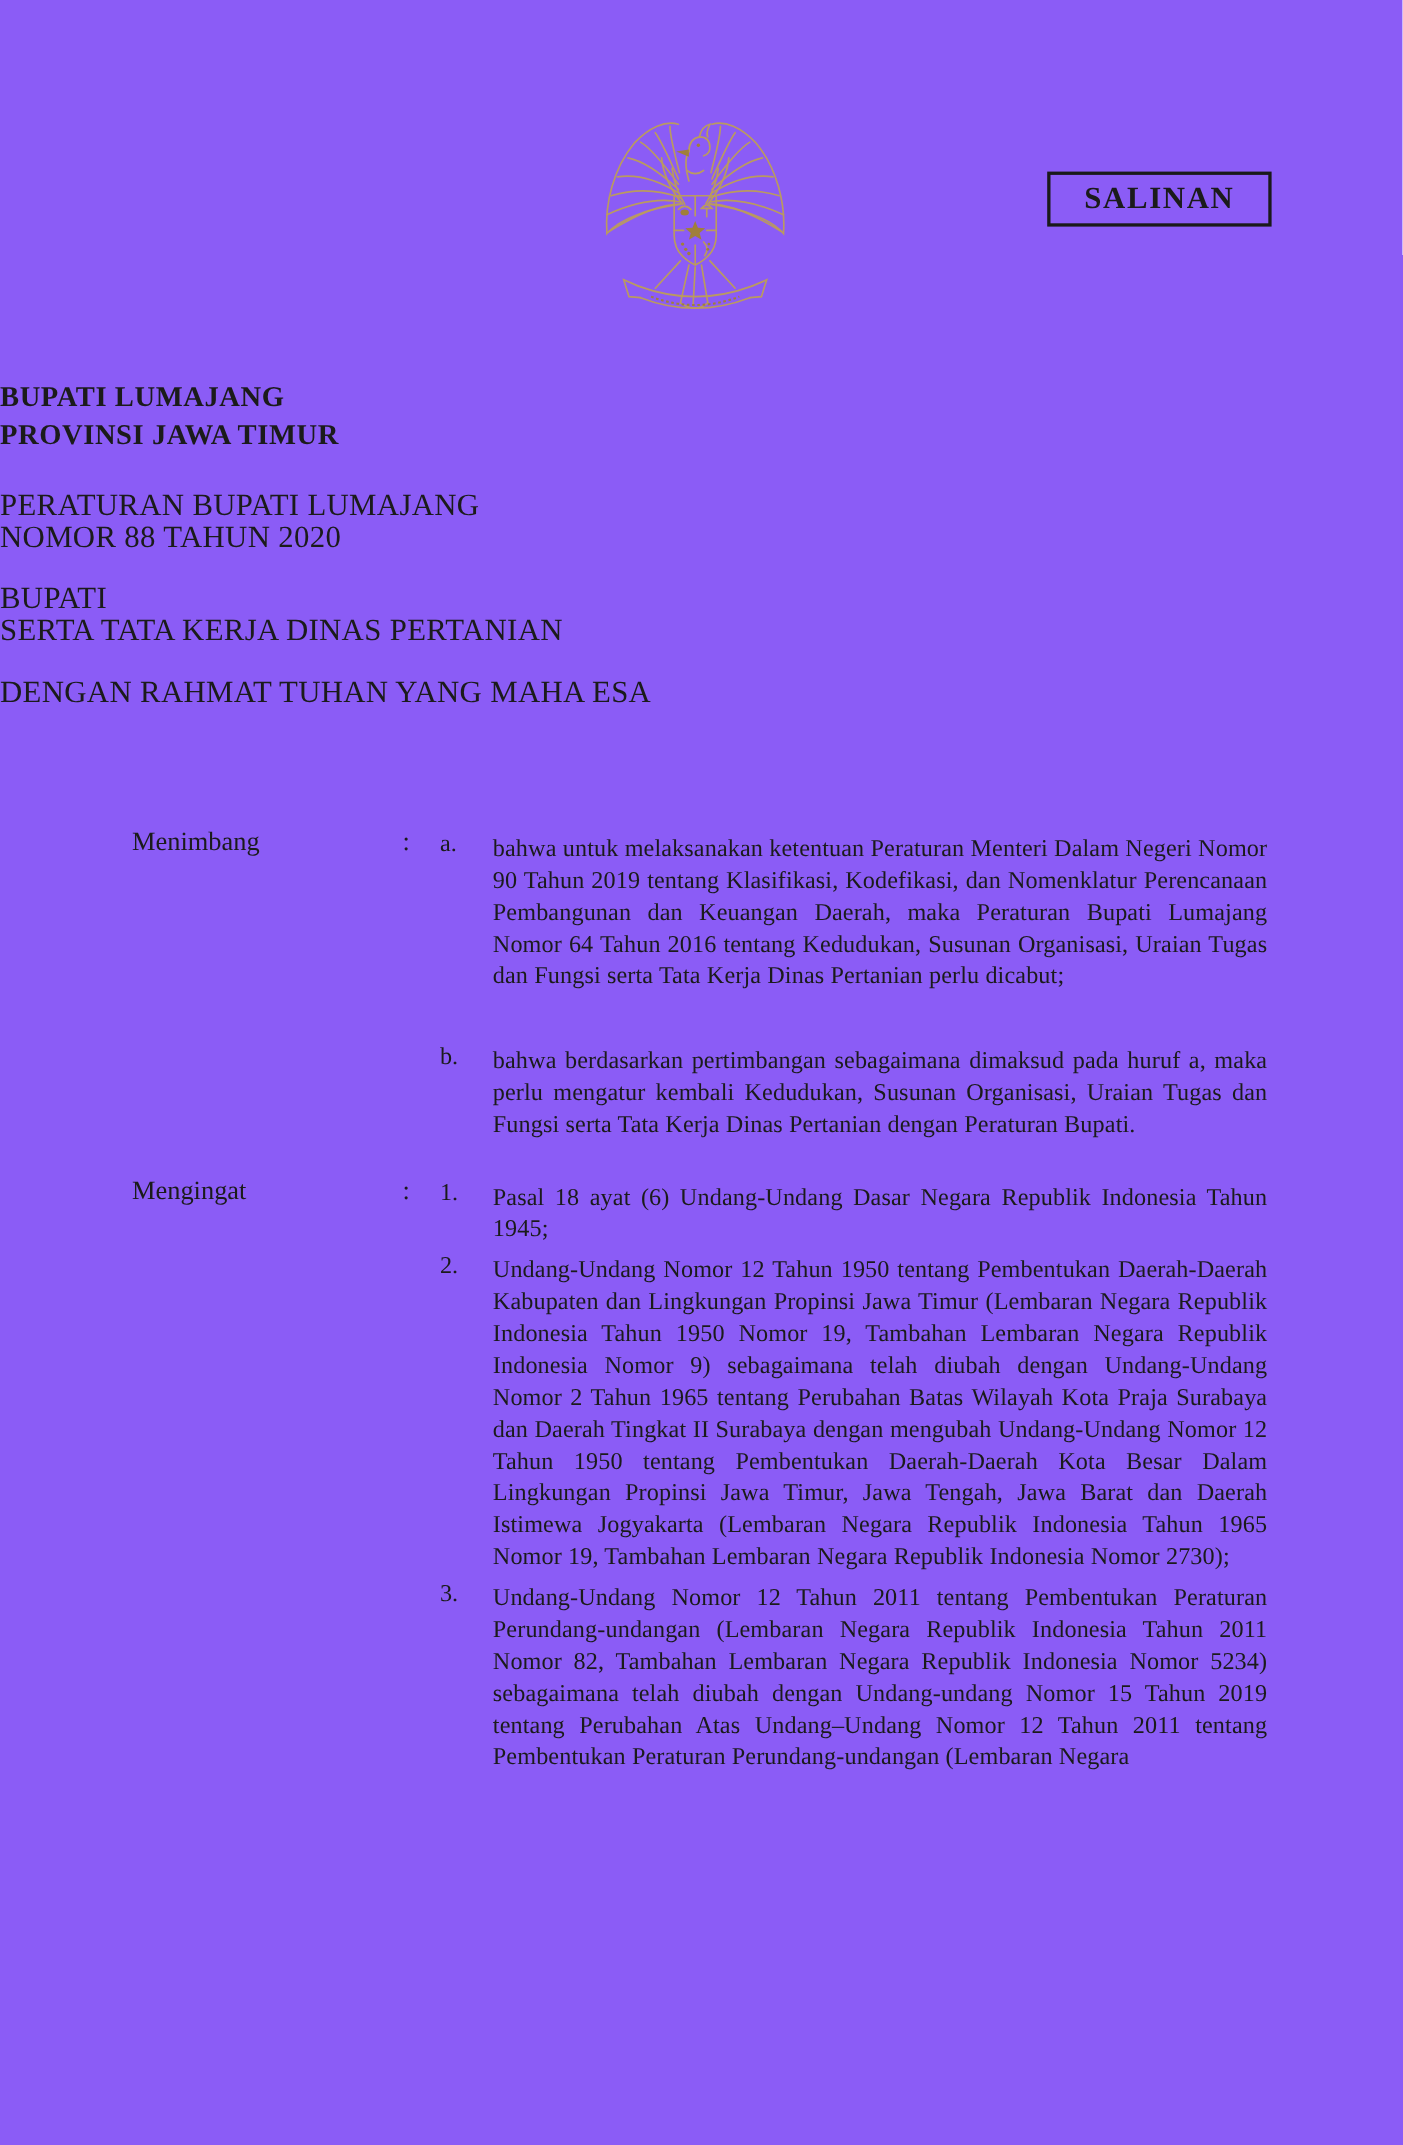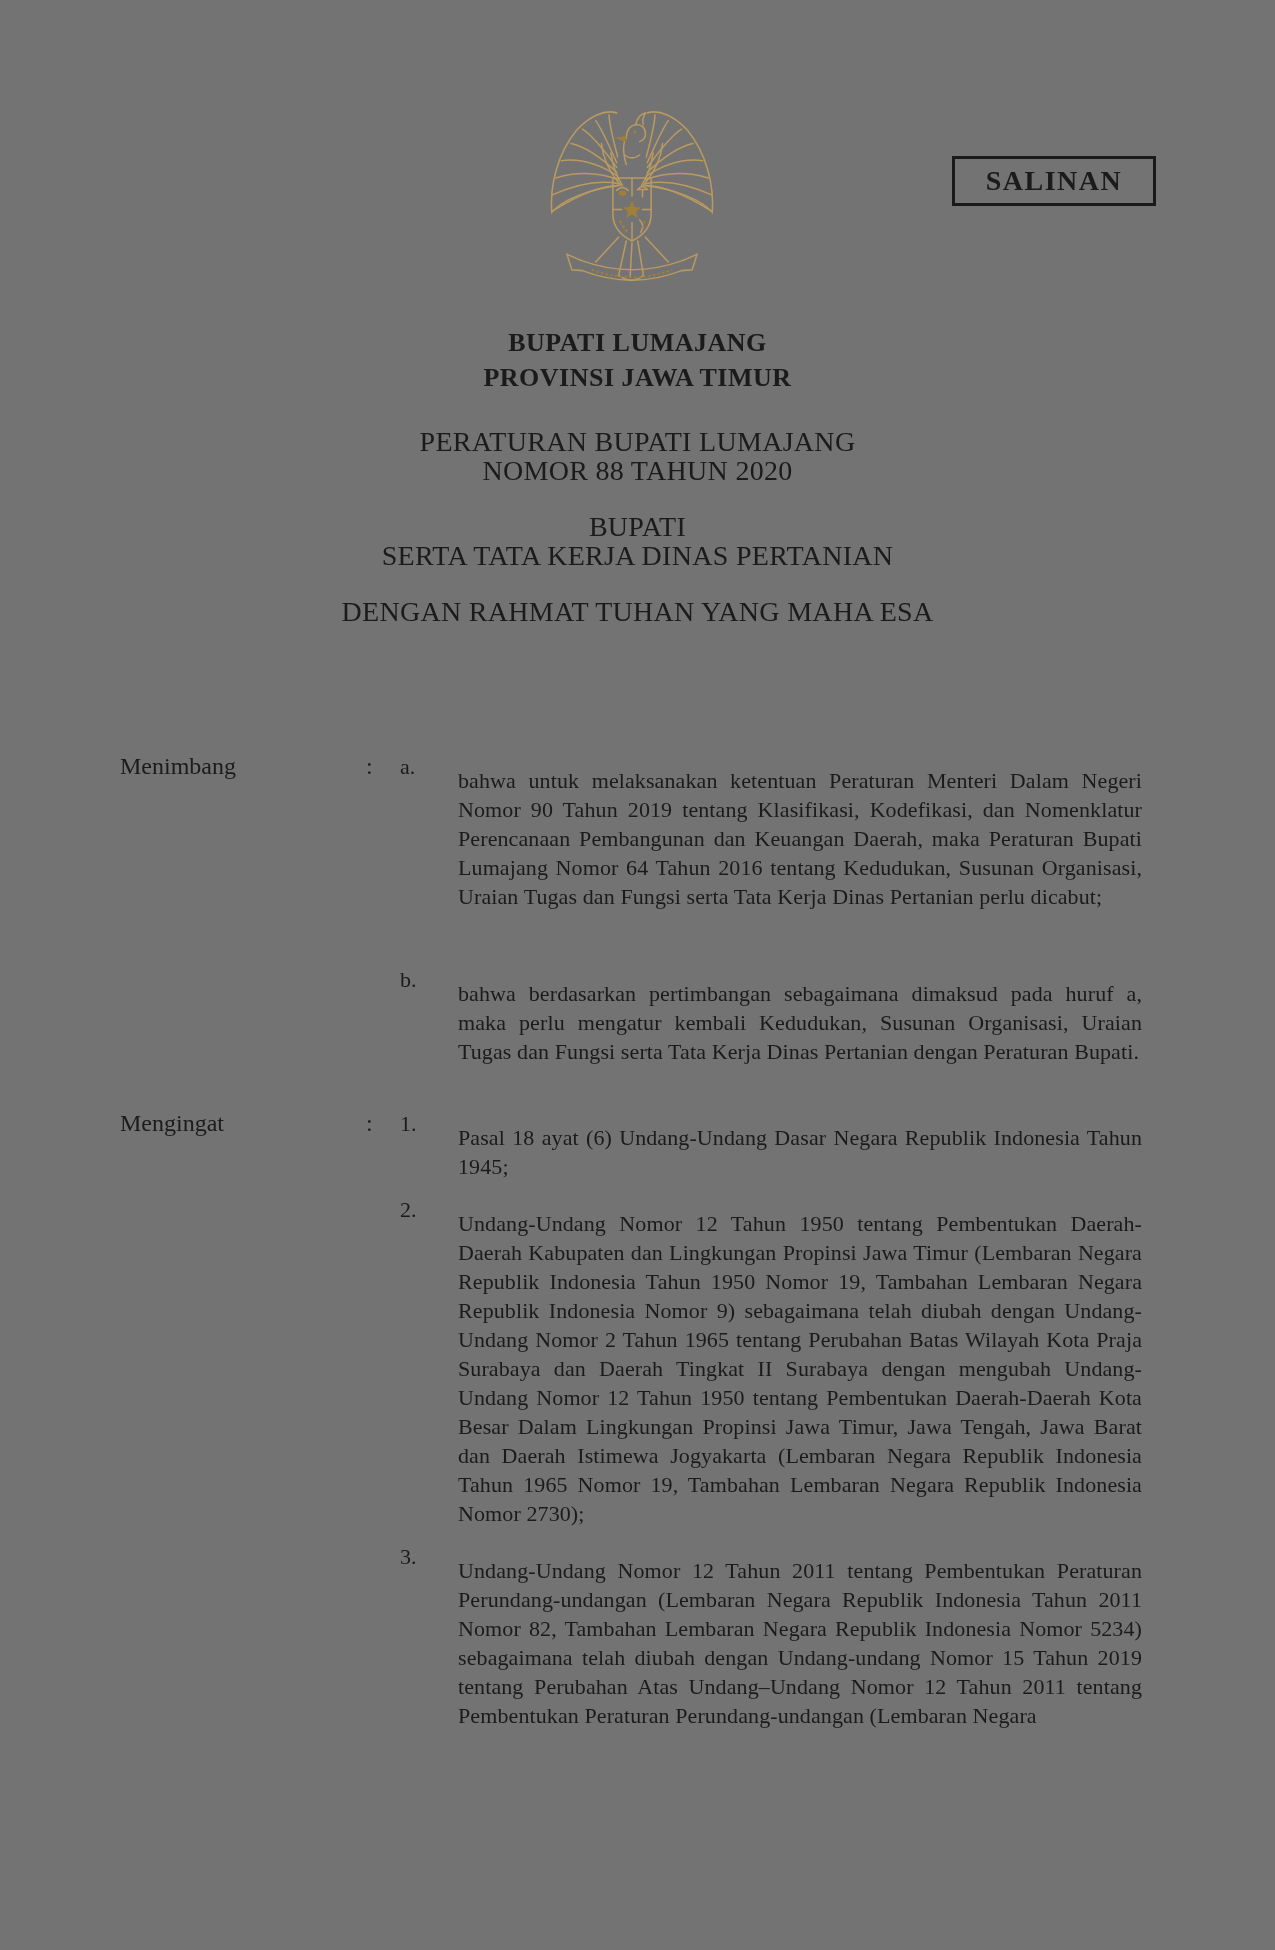--- a/index.html
+++ b/index.html
@@ -1,20 +1,20 @@
 <!DOCTYPE html>
 <html><head>
 <meta charset="utf-8">
 <style>
   html, body { margin: 0; padding: 0; background: #ffffff; }
   .page {
     position: relative;
     width: 1275px;
     height: 1950px;
-    background: #737373;
+    background: #8b5cf6;
     font-family: "Liberation Serif", "DejaVu Serif", serif;
     color: #1b1b1b;
     overflow: hidden;
   }
 
   
   .emblem {
     position: absolute;
     left: 546px;
     top: 96px;
@@ -40,22 +40,21 @@
     font-weight: bold;
     font-size: 28px;
     letter-spacing: 1.5px;
   }
 
   
   .center-col {
     position: absolute;
     left: 0;
     right: 0;
-    top: 325px;
-    text-align: center;
+    top: 343px;
   }
   .letterhead-line {
     font-weight: bold;
     font-size: 26px;
     line-height: 35px;
     letter-spacing: 0.5px;
   }
   .title-line {
     font-size: 28px;
     line-height: 29px;
@@ -79,21 +78,21 @@
     align-items: start;
   }
   .clause + .clause { margin-top: 29px; }
   .clause-label, .clause-colon { font-size: 24px; line-height: 29px; }
   .clause-items { min-width: 0; }
   .item { display: flex; align-items: flex-start; }
   .item + .item-gap { margin-top: 40px; }
   .marker { flex: 0 0 44px; }
   .item-text {
     flex: 1 1 auto;
-    margin: 14px;
+    margin: 4px;
     text-align: justify;
     text-justify: inter-word;
     letter-spacing: 0.1px;
   }
 </style>
 </head>
 <body>
 
 <div class="page">
 

